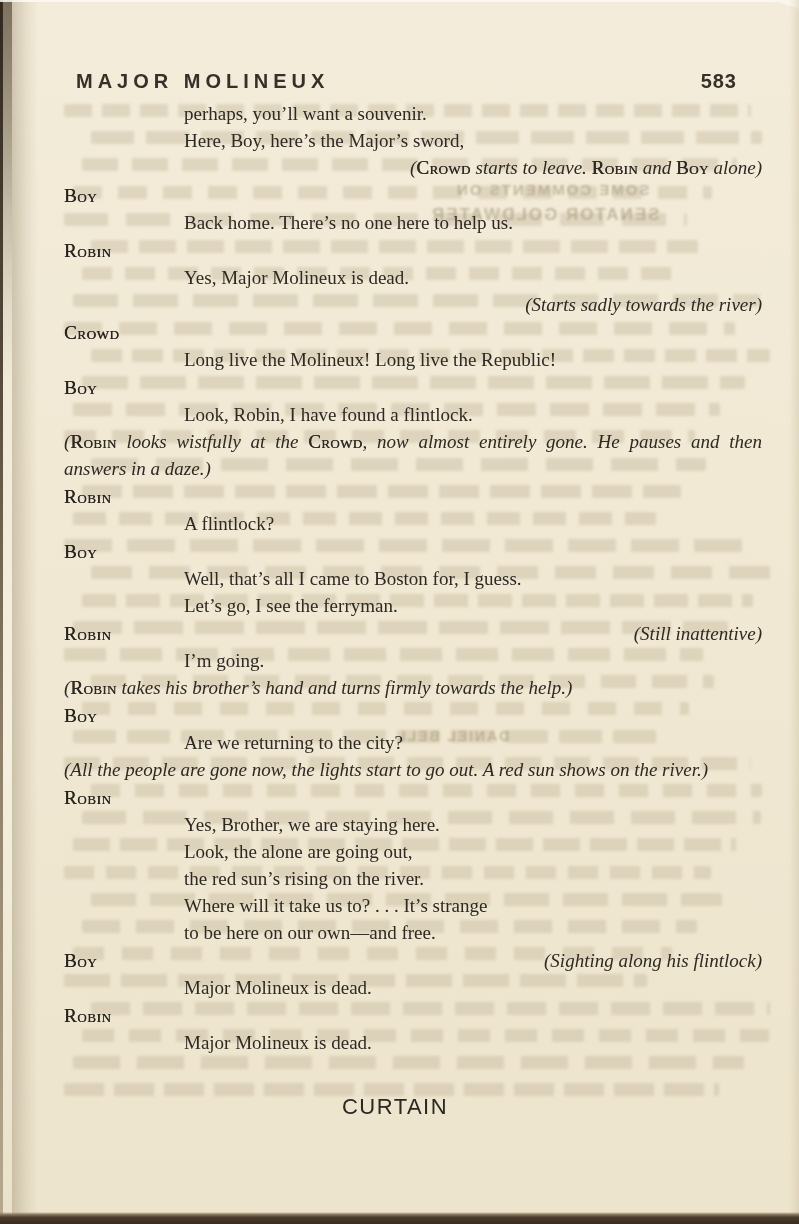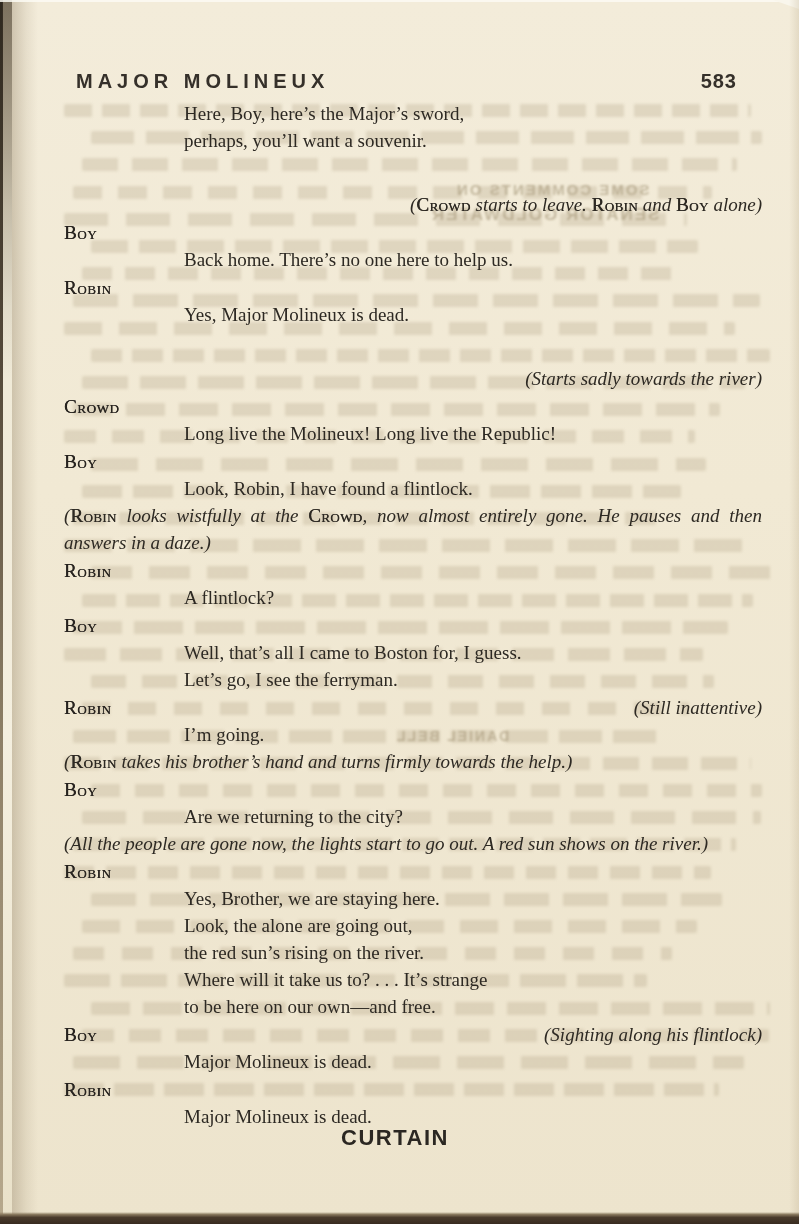--- a/index.html
+++ b/index.html
@@ -41,27 +41,27 @@
   .running-head .pageno{letter-spacing:1px;}
   .script{position:absolute;z-index:2;top:100px;left:64px;width:698px;
     font-size:19px;line-height:27px;}
   .row{min-height:27px;}
   .dialogue{padding-left:120px;}
   .speaker-row{display:flex;justify-content:space-between;align-items:baseline;margin-top:1px;}
   .speaker{font-variant:small-caps;letter-spacing:0.6px;color:#282420;
     text-shadow:0.35px 0 0 currentColor;}
   .note{font-style:italic;}
   .direction{font-style:italic;}
-  .dir-right{text-align:right;margin-top:37px;}
+  .dir-right{text-align:right;}
   .dir-full{text-align:justify;}
   .sc{font-style:normal;font-variant:small-caps;letter-spacing:0.4px;text-shadow:0.3px 0 0 currentColor;}
   .it{font-style:italic;}
   .curtain{position:absolute;z-index:2;top:1094px;left:64px;width:698px;text-align:center;
-    font-family:"Liberation Sans",sans-serif;font-weight:bold;font-size:22px;
-    letter-spacing:1.5px;color:#2b2722;transform:translateX(-18px);margin-top:31px;}
+    font-family:"Liberation Sans",sans-serif;font-weight:normal;font-size:22px;
+    letter-spacing:1.5px;color:#2b2722;transform:translateX(-18px);}
 </style>
 </head>
 <body>
 
 <div class="page">
 
   <div class="ghost-layer">
     <div class="ghost-heading" style="top:181px;left:455px;font-size:15px;">SOME COMMENTS ON</div>
     <div class="ghost-heading" style="top:205px;left:430px;font-size:17px;">SENATOR GOLDWATER</div>
     <div class="ghost-heading" style="top:728px;left:395px;font-size:14px;">DANIEL BELL</div>
@@ -112,22 +112,22 @@
   <div class="corner-notch"></div>
   <div class="edge-right"></div>
   <div class="edge-bottom"></div>
 
   <header class="running-head">
     <span class="title">MAJOR MOLINEUX</span>
     <span class="pageno">583</span>
   </header>
 
   <main class="script">
+      <div class="row dialogue">perhaps, you’ll want a souvenir.</div>
       <div class="row dialogue">Here, Boy, here’s the Major’s sword,</div>
-      <div class="row dialogue">perhaps, you’ll want a souvenir.</div>
       <div class="row direction dir-right"><span class="it">(</span><span class="sc">Crowd</span><span class="it"> starts to leave. </span><span class="sc">Robin</span><span class="it"> and </span><span class="sc">Boy</span><span class="it"> alone)</span></div>
       <div class="row speaker-row">
         <span class="speaker">Boy</span>
       </div>
       <div class="row dialogue">Back home. There’s no one here to help us.</div>
       <div class="row speaker-row">
         <span class="speaker">Robin</span>
       </div>
       <div class="row dialogue">Yes, Major Molineux is dead.</div>
       <div class="row direction dir-right"><span class="it">(Starts sadly towards the river)</span></div>

